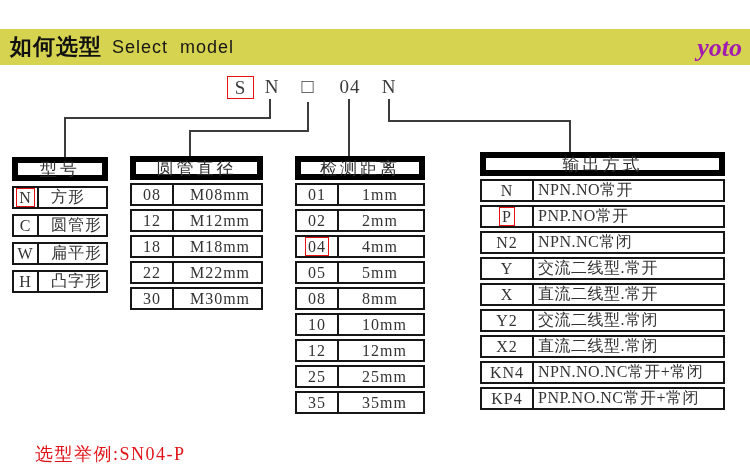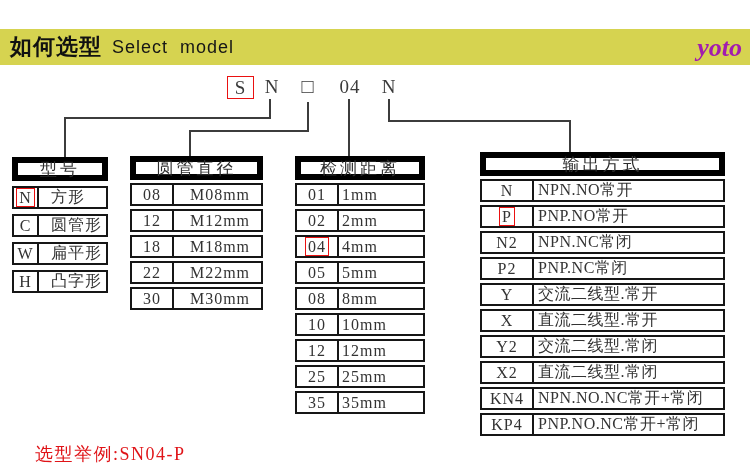--- a/index.html
+++ b/index.html
@@ -51,21 +51,21 @@
     display:flex;align-items:stretch;background:#fff;font-size:16px;color:#333;
   }
   .tbl-row:last-child{margin-bottom:0;}
   .cell-code{
     box-sizing:border-box;width:var(--codew);border-right:2px solid #161616;
     display:flex;align-items:center;justify-content:center;letter-spacing:1px;
   }
   .cell-code .boxed-red{padding:0 2px;line-height:17px;}
   .cell-desc{flex:1;display:flex;align-items:center;padding-left:12px;letter-spacing:1px;}
   .t2 .cell-desc{justify-content:center;padding-left:5px;}
-  .t3 .cell-desc{padding-left:3px;}
+  .t3 .cell-desc{padding-left:23px;}
   .t4 .cell-desc{padding-left:4px;letter-spacing:0.5px;}
   
   .example{
     position:absolute;left:35px;top:413px;font-size:18px;color:#e01418;letter-spacing:1.5px;
   }
 </style>
 </head>
 <body>
 
 <div class="page">
@@ -223,26 +223,20 @@
         <div class="cell-desc">PNP.NO常开</div>
       </div>
       <div class="tbl-row">
         <div class="cell-code">
           <span>N2</span>
         </div>
         <div class="cell-desc">NPN.NC常闭</div>
       </div>
       <div class="tbl-row">
         <div class="cell-code">
-          <span>P2</span>
-        </div>
-        <div class="cell-desc">PNP.NC常闭</div>
-      </div>
-      <div class="tbl-row">
-        <div class="cell-code">
           <span>Y</span>
         </div>
         <div class="cell-desc">交流二线型.常开</div>
       </div>
       <div class="tbl-row">
         <div class="cell-code">
           <span>X</span>
         </div>
         <div class="cell-desc">直流二线型.常开</div>
       </div>

